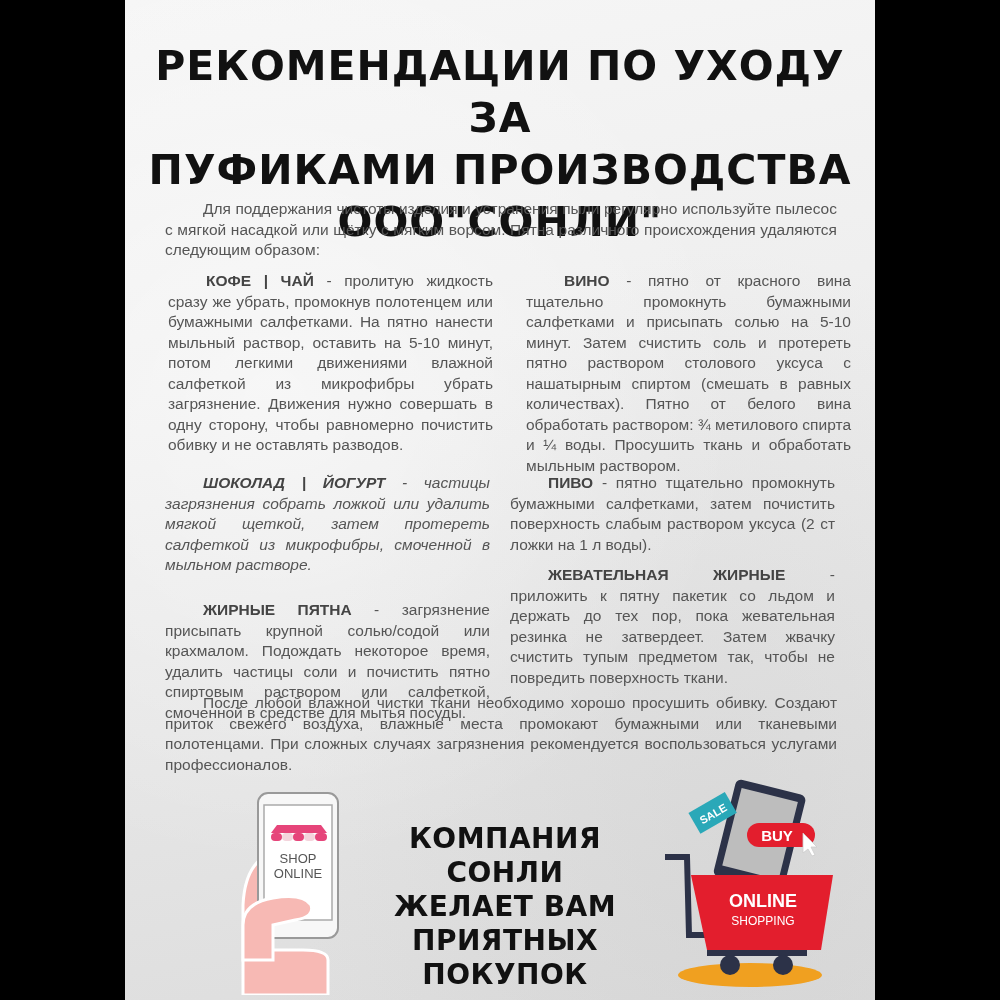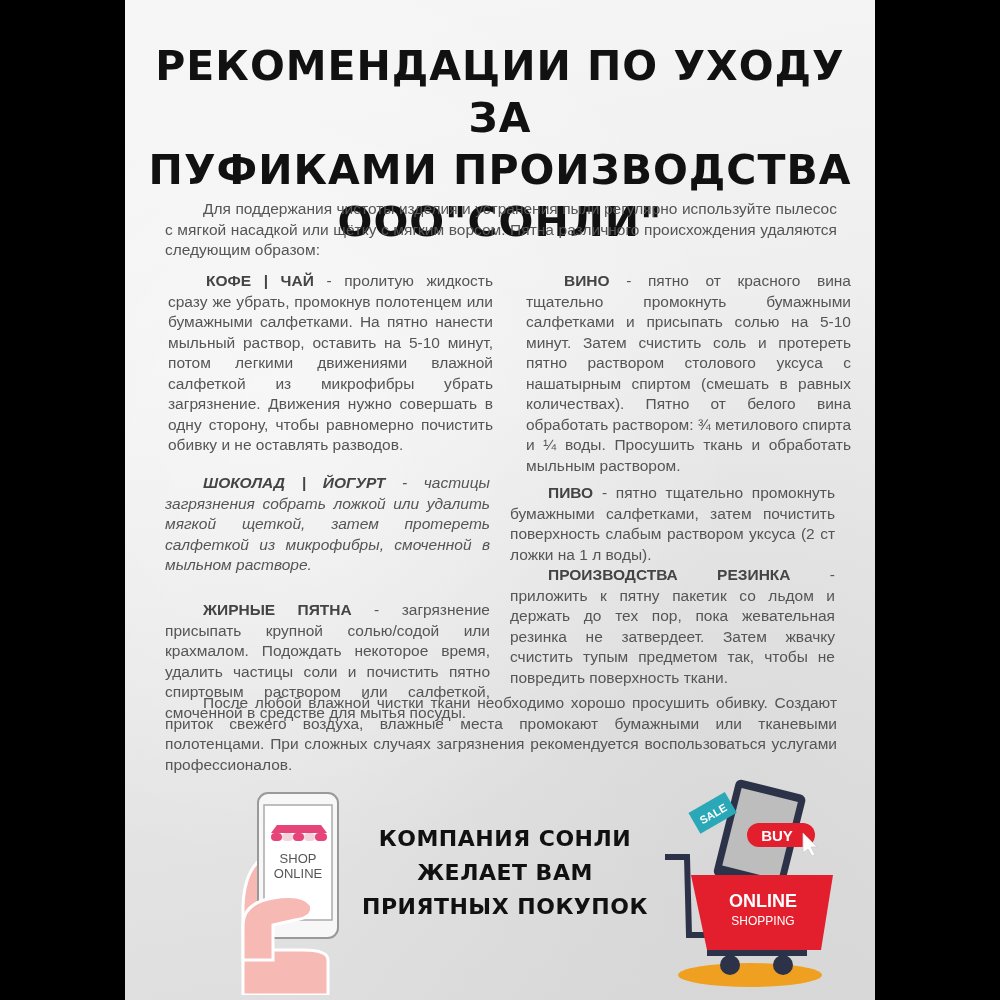--- a/index.html
+++ b/index.html
@@ -33,21 +33,21 @@
   .col { position: absolute; width: 325px; text-align: justify; }
   .para { text-indent: 38px; margin: 0; }
   .para b { color: #444; }
   .outro {
     position: absolute; left: 40px; top: 693px; width: 672px; text-align: justify;
   }
   .slogan {
     position: absolute; left: 235px; top: 822px; width: 290px;
     text-align: center; color: #111;
     font-family: "DejaVu Sans", sans-serif; font-weight: bold;
-    font-size: 22px; line-height: 34px; letter-spacing: 0.5px;
+    font-size: 28px; line-height: 34px; letter-spacing: 0.5px;
   }
   .phone-illustration { position: absolute; left: 108px; top: 785px; width: 130px; height: 210px; }
   .cart-illustration { position: absolute; left: 530px; top: 775px; width: 190px; height: 225px; }
   .svg-label { font-family: "Liberation Sans", sans-serif; }
 </style>
 </head>
 <body>
 
 <div class="page">
   <div class="marble"></div>
@@ -66,25 +66,25 @@
   <div class="col text" style="left:40px; top:473px;font-style:italic;">
     <p class="para"><b>ШОКОЛАД | ЙОГУРТ</b><span> - частицы загрязнения собрать ложкой или удалить мягкой щеткой, затем протереть салфеткой из микрофибры, смоченной в мыльном растворе.</span></p>
   </div>
   <div class="col text" style="left:40px; top:565px;margin-top:35px;">
     <p class="para"><b>ЖИРНЫЕ ПЯТНА</b><span> - загрязнение присыпать крупной солью/содой или крахмалом. Подождать некоторое время, удалить частицы соли и почистить пятно спиртовым раствором или салфеткой, смоченной в средстве для мытья посуды.</span></p>
   </div>
 
   <div class="col text" style="left:385px; top:271px;margin-left:16px;">
     <p class="para"><b>ВИНО</b><span> - пятно от красного вина тщательно промокнуть бумажными салфетками и присыпать солью на 5-10 минут. Затем счистить соль и протереть пятно раствором столового уксуса с нашатырным спиртом (смешать в равных количествах). Пятно от белого вина обработать раствором: ¾ метилового спирта и ¼ воды. Просушить ткань и обработать мыльным раствором.</span></p>
   </div>
-  <div class="col text" style="left:385px; top:473px;margin-top:10px;">
+  <div class="col text" style="left:385px; top:473px;">
     <p class="para"><b>ПИВО</b><span> - пятно тщательно промокнуть бумажными салфетками, затем почистить поверхность слабым раствором уксуса (2 ст ложки на 1 л воды).</span></p>
   </div>
   <div class="col text" style="left:385px; top:565px;">
-    <p class="para"><b>ПРОИЗВОДСТВА РЕЗИНКА</b><span> - приложить к пятну пакетик со льдом и держать до тех пор, пока жевательная резинка не затвердеет. Затем жвачку счистить тупым предметом так, чтобы не повредить поверхность ткани.</span></p>
+    <p class="para"><b>ЖЕВАТЕЛЬНАЯ ЖИРНЫЕ</b><span> - приложить к пятну пакетик со льдом и держать до тех пор, пока жевательная резинка не затвердеет. Затем жвачку счистить тупым предметом так, чтобы не повредить поверхность ткани.</span></p>
   </div>
 
   <p class="text outro para">После любой влажной чистки ткани необходимо хорошо просушить обивку. Создают приток свежего воздуха, влажные места промокают бумажными или тканевыми полотенцами. При сложных случаях загрязнения рекомендуется воспользоваться услугами профессионалов.</p>
 
   <div class="phone-illustration">
     <svg width="130" height="210" viewBox="0 0 130 210">
 
       <path d="M10 210 L10 120 Q12 80 35 70 L35 165 L70 165 Q95 165 95 175 L95 210 Z" fill="#f7b9b4" stroke="#fff" stroke-width="3"></path>
 
       <rect x="25" y="8" width="80" height="145" rx="10" fill="#f7f7f7" stroke="#999" stroke-width="2"></rect>

